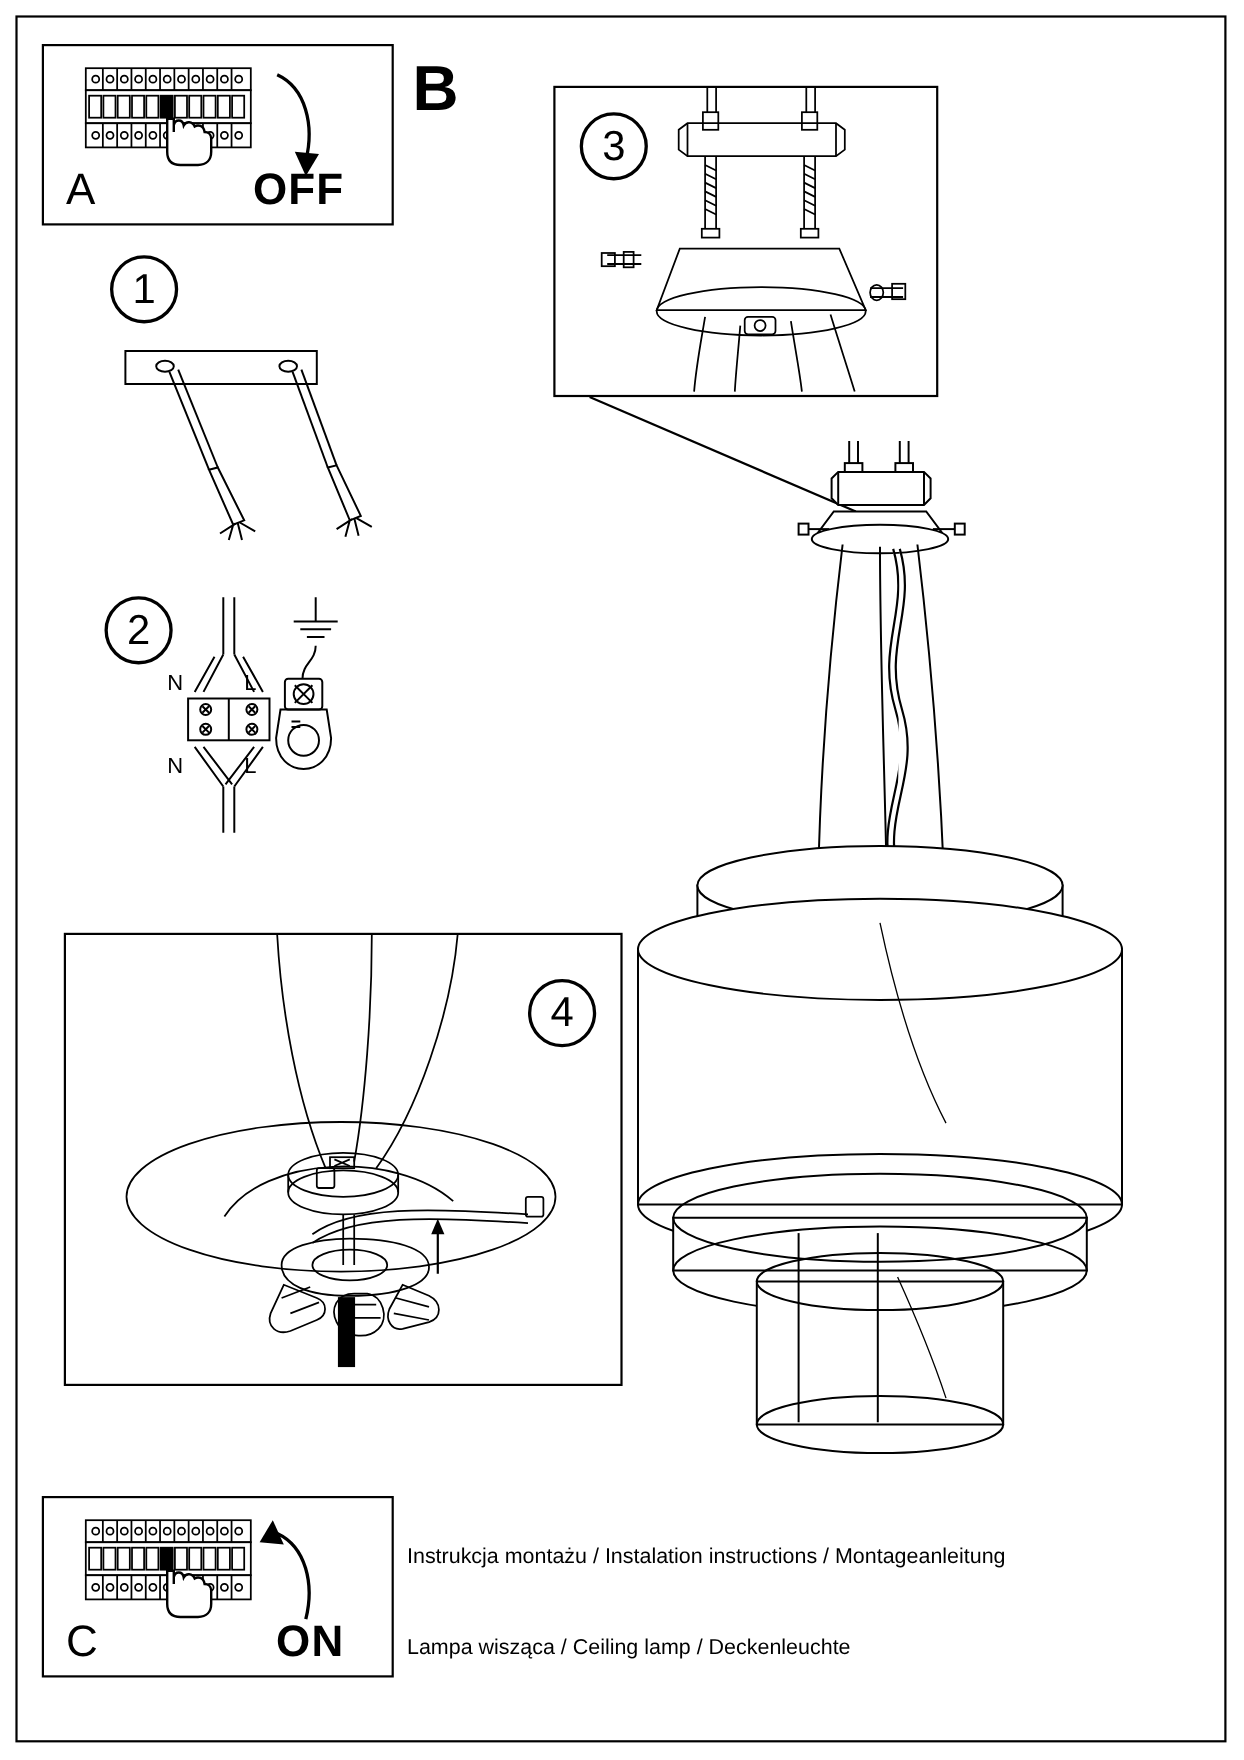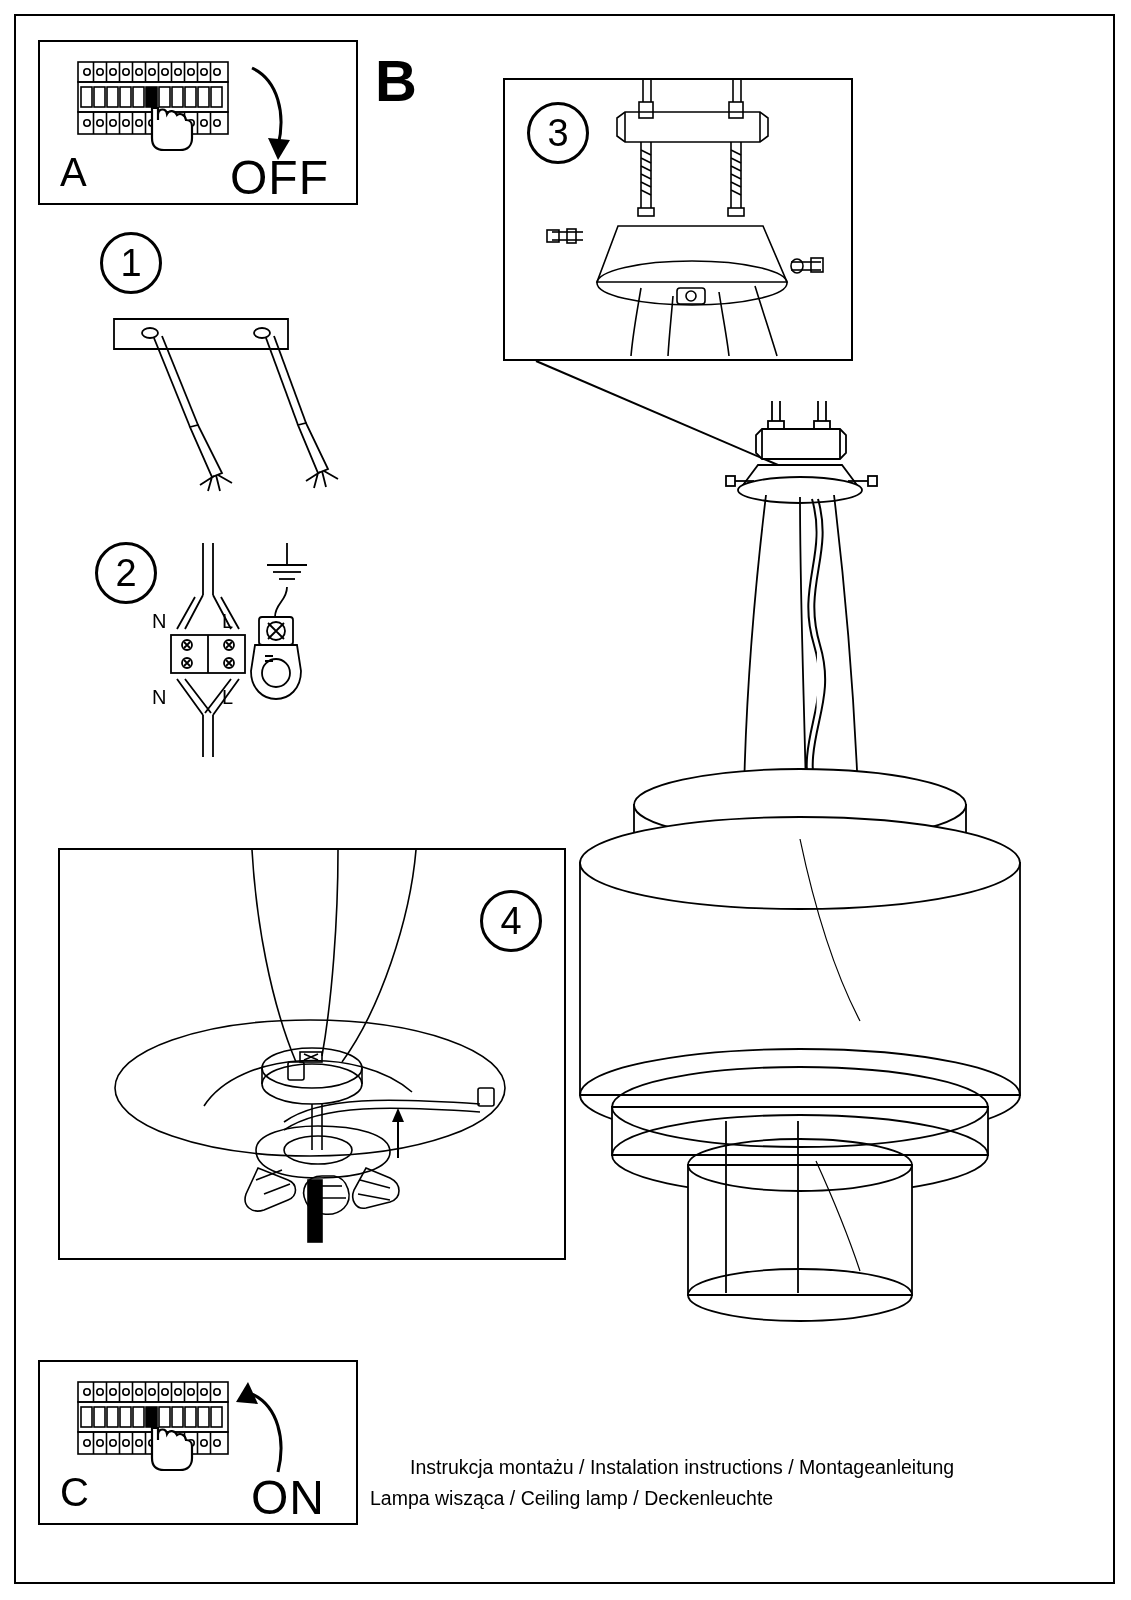--- a/index.html
+++ b/index.html
@@ -40,22 +40,22 @@
     line-height: 1;
   }
   .big-letter {
     position: absolute;
     font-size: 58px;
     font-weight: bold;
     line-height: 1;
   }
   .onoff-text {
     position: absolute;
-    font-size: 48px;
-    font-weight: normal;
+    font-size: 40px;
+    font-weight: bold;
     letter-spacing: 1px;
   }
   .step-circle {
     position: absolute;
     width: 62px;
     height: 62px;
     border: 3px solid #000;
     border-radius: 50%;
     box-sizing: border-box;
     display: flex;
@@ -509,16 +509,16 @@
       </g>
       <g stroke="#000" stroke-width="3" fill="none">
         <path d="M238 110 C246 78 238 44 212 32"></path>
       </g>
       <polygon points="208,20 218,42 196,40" fill="#000"></polygon>
     </svg>
     <span class="label-letter" style="left:20px; top:110px;">C</span>
     <span class="onoff-text" style="left:211px; top:108px;">ON</span>
   </div>
 
-  <div class="caption" style="left:370px; top:1452px;margin-left:40px;">Instrukcja montażu / Instalation instructions / Montageanleitung</div>
+  <div class="caption" style="left:370px; top:1400px;">Instrukcja montażu / Instalation instructions / Montageanleitung</div>
   <div class="caption" style="left:370px; top:1483px;text-align:right;">Lampa wisząca / Ceiling lamp / Deckenleuchte</div>
 
 </div>
 
 </body></html>

